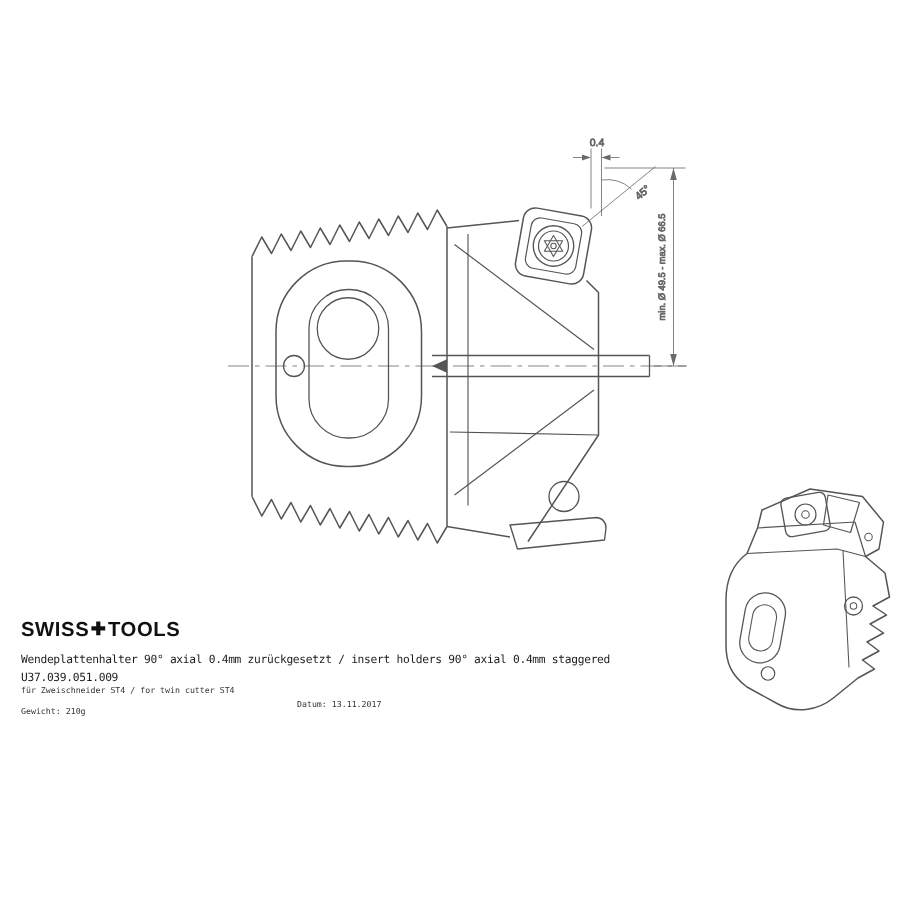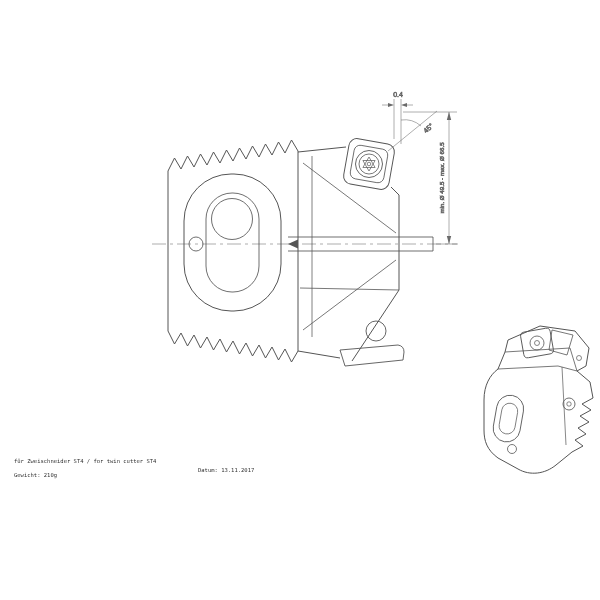--- a/index.html
+++ b/index.html
@@ -127,17 +127,26 @@
         <rect x="495" y="395" width="27" height="47" rx="13.5" transform="rotate(10 508 418)"></rect>
         <rect x="500.5" y="403" width="16" height="31" rx="8" transform="rotate(10 508 418)" stroke-width="0.7"></rect>
       </g>
       <circle cx="512" cy="449" r="4.5" stroke-width="0.8"></circle>
       <circle cx="569" cy="404" r="6" stroke-width="0.85"></circle>
       <circle cx="569" cy="404" r="2.2" stroke-width="0.7"></circle>
       <circle cx="579" cy="358" r="2.5" stroke-width="0.7"></circle>
     </g>
   </svg>
 
+  <div class="footer">
+    <div class="brand">
+      <span>SWISS</span>
+      <span class="cross">✚</span>
+      <span>TOOLS</span>
+    </div>
+    <div class="title-line">Wendeplattenhalter 90° axial 0.4mm zurückgesetzt / insert holders 90° axial 0.4mm staggered</div>
+    <div class="part-line">U37.039.051.009</div>
+  </div>
   <div class="small-line app-line">für Zweischneider ST4 / for twin cutter ST4</div>
   <div class="small-line weight-line">Gewicht: 210g</div>
   <div class="small-line date-line">Datum: 13.11.2017</div>
 
 </div>
 
 </body></html>

